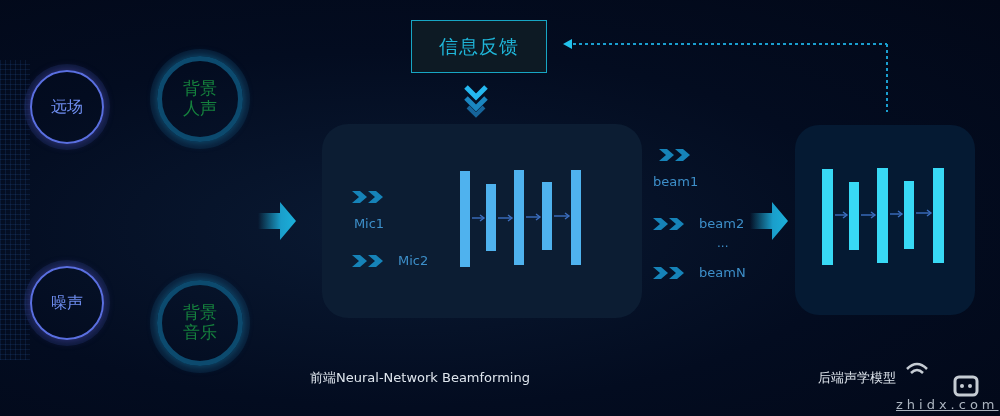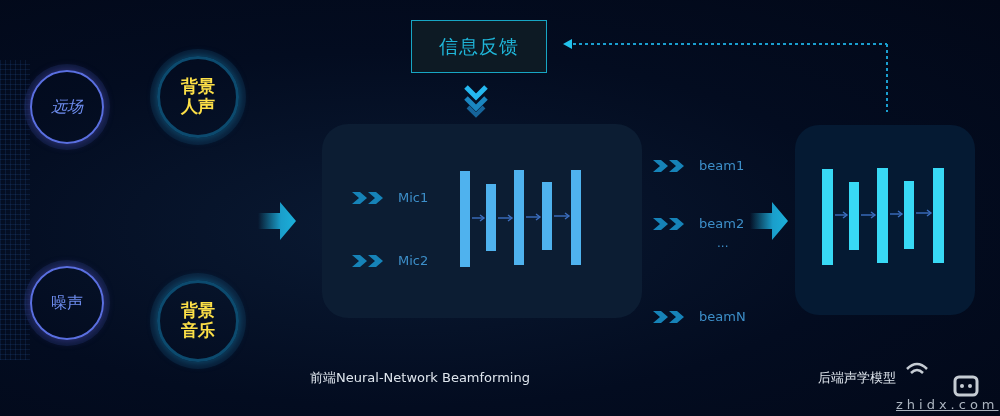--- a/index.html
+++ b/index.html
@@ -1,39 +1,39 @@
 <!DOCTYPE html>
 <html><head>
 <meta charset="utf-8">
 <style>
   html,body{margin:0;padding:0;}
   body{width:1000px;height:416px;overflow:hidden;background:#020a1c;font-family:"DejaVu Sans",sans-serif;position:relative;}
   .bg{position:absolute;inset:0;background:radial-gradient(ellipse at 40% 55%,#0a1a33 0%,#030c20 55%,#020818 100%);}
   .grid{position:absolute;left:0;top:60px;width:30px;height:300px;background:repeating-linear-gradient(0deg,rgba(40,90,160,.18) 0 1px,transparent 1px 5px),repeating-linear-gradient(90deg,rgba(40,90,160,.18) 0 1px,transparent 1px 5px);}
   .circle{position:absolute;border-radius:50%;display:flex;align-items:center;justify-content:center;text-align:center;line-height:1.15;}
   .circle.violet{width:70px;height:70px;border:2.5px solid #5a6fe0;box-shadow:0 0 0 6px rgba(40,60,130,.25),0 0 10px rgba(110,90,220,.5);color:#6f8ef0;font-size:16px;}
-  .circle.cyan{width:76px;height:76px;border:3px solid #0c4a6e;box-shadow:0 0 0 7px rgba(20,70,110,.25),0 0 10px rgba(30,170,220,.5);color:#fde047;font-size:17px;font-weight:bold;}
+  .circle.cyan{width:76px;height:76px;border:5px solid #0c4a6e;box-shadow:0 0 0 7px rgba(20,70,110,.25),0 0 10px rgba(30,170,220,.5);color:#15803d;font-size:17px;}
   .wave{position:absolute;left:38px;top:160px;width:190px;height:90px;}
   .bigarrow{position:absolute;}
   .frontbox{position:absolute;left:322px;top:124px;width:320px;height:194px;background:#0c1d33;border-radius:26px;}
   .backbox{position:absolute;left:795px;top:125px;width:180px;height:190px;background:#051a33;border-radius:24px;}
   .feedback{position:absolute;left:411px;top:20px;width:134px;height:51px;border:1.5px solid #17a6c4;background:#0d1a24;color:#1fb6d9;font-size:19px;display:flex;align-items:center;justify-content:center;letter-spacing:1px;text-align:right;}
   .label-row{position:absolute;display:flex;align-items:center;gap:12px;color:#3d8fc9;font-size:13px;font-family:"DejaVu Sans",sans-serif;}
   .chev{display:inline-flex;}
   .caption{position:absolute;color:#dfe6ee;font-size:13px;white-space:nowrap;}
   .watermark{position:absolute;left:885px;top:355px;width:100px;height:56px;opacity:.85;}
   .dots{position:absolute;color:#3d8fc9;font-size:12px;}
 </style>
 </head>
 <body>
 
 <div class="bg"></div>
 <div class="grid"></div>
 
-<div class="circle violet" style="left:30px;top:70px;font-style:italic;">
+<div class="circle violet" style="left:30px;top:70px;">
   <span>远场</span>
 </div>
 <div class="circle cyan" style="left:157px;top:56px;">
   <div>
     <div>背景</div>
     <div>人声</div>
   </div>
 </div>
 <div class="circle violet" style="left:30px;top:266px;">
   <span>噪声</span>
@@ -125,21 +125,21 @@
 </svg>
 
 <svg style="position:absolute;left:555px;top:36px;width:345px;height:80px;" viewBox="0 0 345 80">
   <line x1="18" y1="8" x2="332" y2="8" stroke="#1a9fd0" stroke-width="2" stroke-dasharray="3,3"></line>
   <line x1="332" y1="8" x2="332" y2="76" stroke="#1a9fd0" stroke-width="2" stroke-dasharray="3,3"></line>
   <polygon points="8,8 17,3 17,13" fill="#22c2ec"></polygon>
 </svg>
 
 <div class="frontbox"></div>
 
-<div class="label-row" style="left:352px;top:190px;">
+<div class="label-row" style="left:352px;top:190px;flex-direction:column;">
   <svg class="chev" width="34" height="14" viewBox="0 0 34 14">
       <polygon points="0,1 8,1 15,7 8,13 0,13 7,7" fill="#1683b8"></polygon>
       <polygon points="16,1 24,1 31,7 24,13 16,13 23,7" fill="#1683b8"></polygon>
     </svg>
   <span>Mic1</span>
 </div>
 <div class="label-row" style="left:352px;top:237px;margin-top:16px;">
   <svg class="chev" width="34" height="14" viewBox="0 0 34 14">
       <polygon points="0,1 8,1 15,7 8,13 0,13 7,7" fill="#1683b8"></polygon>
       <polygon points="16,1 24,1 31,7 24,13 16,13 23,7" fill="#1683b8"></polygon>
@@ -158,36 +158,36 @@
       <polyline points="24,47 28,50 24,53"></polyline>
     <line x1="42" y1="50" x2="56" y2="50"></line>
       <polyline points="52,47 56,50 52,53"></polyline>
     <line x1="70" y1="49" x2="84" y2="49"></line>
       <polyline points="80,46 84,49 80,52"></polyline>
     <line x1="98" y1="48" x2="113" y2="48"></line>
       <polyline points="109,45 113,48 109,51"></polyline>
   </g>
 </svg>
 
-<div class="label-row" style="left:653px;top:158px;">
+<div class="label-row" style="left:653px;top:148px;flex-direction:column;">
   <svg class="chev" width="34" height="14" viewBox="0 0 34 14">
       <polygon points="0,1 8,1 15,7 8,13 0,13 7,7" fill="#1683b8"></polygon>
       <polygon points="16,1 24,1 31,7 24,13 16,13 23,7" fill="#1683b8"></polygon>
     </svg>
   <span>beam1</span>
 </div>
 <div class="label-row" style="left:653px;top:216px;">
   <svg class="chev" width="34" height="14" viewBox="0 0 34 14">
       <polygon points="0,1 8,1 15,7 8,13 0,13 7,7" fill="#1683b8"></polygon>
       <polygon points="16,1 24,1 31,7 24,13 16,13 23,7" fill="#1683b8"></polygon>
     </svg>
   <span>beam2</span>
 </div>
 <div class="dots" style="left:717px;top:236px;">...</div>
-<div class="label-row" style="left:653px;top:265px;margin-top:44px;">
+<div class="label-row" style="left:653px;top:265px;">
   <svg class="chev" width="34" height="14" viewBox="0 0 34 14">
       <polygon points="0,1 8,1 15,7 8,13 0,13 7,7" fill="#1683b8"></polygon>
       <polygon points="16,1 24,1 31,7 24,13 16,13 23,7" fill="#1683b8"></polygon>
     </svg>
   <span>beamN</span>
 </div>
 
 <svg class="bigarrow" style="left:750px;top:200px;width:40px;height:42px;" viewBox="0 0 40 42">
   <polygon points="0,13 22,13 22,2 38,21 22,40 22,29 0,29" fill="url(#ag)"></polygon>
 </svg>

